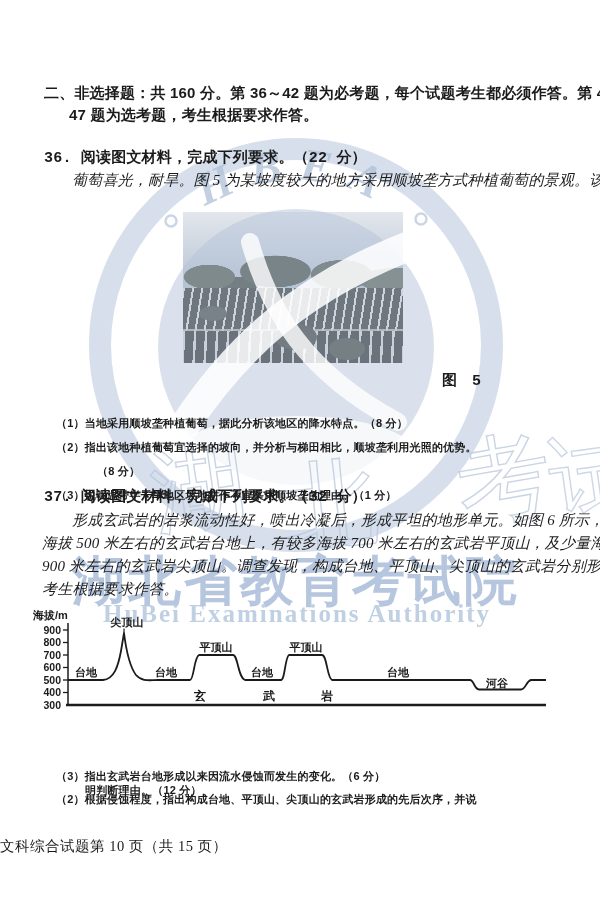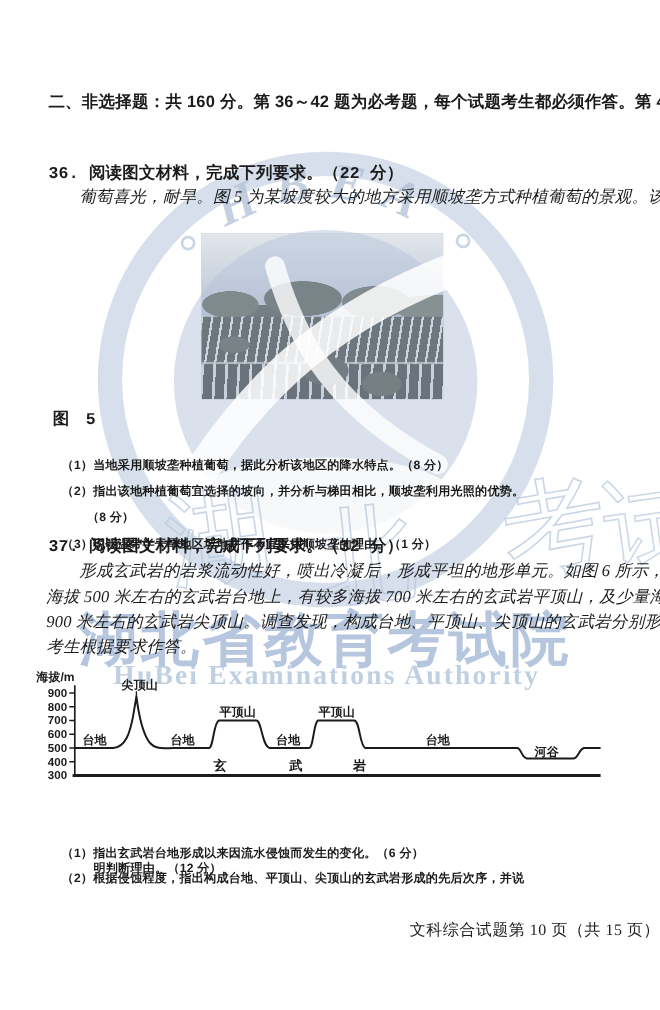--- a/index.html
+++ b/index.html
@@ -30,22 +30,22 @@
   .bush{position:absolute;border-radius:50%;}
   .bush.b1{left:92px;top:112px;width:42px;height:26px;background:#2e342a;}
   .bush.b2{left:146px;top:126px;width:36px;height:22px;background:#343b2f;}
   .bush.b3{left:16px;top:94px;width:28px;height:15px;background:#3a4034;}
   
   .ln{position:absolute;white-space:nowrap;font-size:15px;line-height:1.15;color:#1b1b1b;letter-spacing:.2px;}
   .hd{font-family:"Liberation Sans",sans-serif;font-weight:700;}
   .stem{font-family:Liberation Mono, monospace;font-weight:600;}
   .mat{font-family:"Liberation Serif",serif;font-style:italic;font-weight:500;}
   .sub{font-family:"Liberation Sans",sans-serif;font-weight:600;font-size:11px;margin-top:24px;}
-  .cap{left:0;width:484px;text-align:left;letter-spacing:3px;font-weight:600;padding-left:48px;}
-  .ftr{left:0;width:600px;text-align:right;font-size:14.5px;letter-spacing:.5px;}
+  .cap{left:0;width:484px;text-align:right;letter-spacing:3px;font-weight:600;}
+  .ftr{left:0;width:600px;text-align:left;font-size:14.5px;letter-spacing:.5px;}
   #fig6{position:absolute;left:30px;top:605px;width:540px;height:118px;}
   .axis-num{font-family:"Liberation Sans",sans-serif;font-size:10.5px;font-weight:600;fill:#1b1b1b;}
   .flabel{font-family:"Liberation Sans",sans-serif;font-size:11px;font-weight:700;fill:#1b1b1b;}
   .rlabel{font-family:"Liberation Sans",sans-serif;font-size:12px;font-weight:700;fill:#1b1b1b;}
 </style>
 </head>
 <body>
 
 <div id="photo">
   <div class="sky"></div>
@@ -75,29 +75,30 @@
   <text x="150" y="520" font-family="Liberation Serif, serif" font-size="95" fill="none" stroke="#b7c7dd" stroke-width="1.4" opacity="0.75" transform="rotate(-8 195 480)">湖</text>
   <text x="282" y="538" font-family="Liberation Serif, serif" font-size="95" fill="none" stroke="#b7c7dd" stroke-width="1.4" opacity="0.75" transform="rotate(-6 325 495)">北</text>
   <text x="455" y="512" font-family="Liberation Serif, serif" font-size="95" fill="none" stroke="#b7c7dd" stroke-width="1.4" opacity="0.75" transform="rotate(-10 500 470)">考</text>
   <text x="548" y="505" font-family="Liberation Serif, serif" font-size="90" fill="none" stroke="#b7c7dd" stroke-width="1.4" opacity="0.7" transform="rotate(-8 590 465)">试</text>
   <text x="296" y="599" text-anchor="middle" font-family="Liberation Serif, serif" font-size="53" font-weight="700" fill="#a3b9d6" opacity="0.8" letter-spacing="3">湖北省教育考试院</text>
   <text x="297" y="622" text-anchor="middle" font-family="Liberation Serif, serif" font-size="25" font-weight="700" fill="#b5c8de" opacity="0.85" letter-spacing="2">HuBei Examinations Authority</text>
 </svg>
 
 <div id="content">
   <div class="ln hd" style="top:84px;left:44px">二、非选择题：共 160 分。第 36～42 题为必考题，每个试题考生都必须作答。第 43～</div>
+  <div class="ln hd" style="top:106px;left:69px">47 题为选考题，考生根据要求作答。</div>
 
   <div class="ln stem" style="top:150px;left:44px">36. 阅读图文材料，完成下列要求。（22 分）</div>
   <div class="ln mat" style="top:172px;left:72px">葡萄喜光，耐旱。图 5 为某坡度较大的地方采用顺坡垄方式种植葡萄的景观。该地</div>
 
   <div class="ln cap stem" style="top:373px">图 5</div>
 
   <div class="ln sub" style="top:393px;left:56px">（1）当地采用顺坡垄种植葡萄，据此分析该地区的降水特点。（8 分）</div>
   <div class="ln sub" style="top:417px;left:56px">（2）指出该地种植葡萄宜选择的坡向，并分析与梯田相比，顺坡垄利用光照的优势。</div>
-  <div class="ln sub" style="top:441px;left:79px">（8 分）</div>
+  <div class="ln sub" style="top:441px;left:97px">（8 分）</div>
   <div class="ln sub" style="top:465px;left:56px">（3）说明温带半干旱地区坡地耕作不宜采用顺坡垄的理由。（1 分）</div>
 
   <div class="ln stem" style="top:489px;left:44px">37. 阅读图文材料，完成下列要求。（32 分）</div>
   <div class="ln mat" style="top:512px;left:72px">形成玄武岩的岩浆流动性好，喷出冷凝后，形成平坦的地形单元。如图 6 所示，某</div>
   <div class="ln mat" style="top:535px;left:42px">海拔 500 米左右的玄武岩台地上，有较多海拔 700 米左右的玄武岩平顶山，及少量海拔</div>
   <div class="ln mat" style="top:558px;left:42px">900 米左右的玄武岩尖顶山。调查发现，构成台地、平顶山、尖顶山的玄武岩分别形成</div>
   <div class="ln mat" style="top:581px;left:42px">考生根据要求作答。</div>
 
   <svg id="fig6" viewBox="0 0 540 118" xmlns="http://www.w3.org/2000/svg">
     <text class="flabel" x="3" y="14">海拔/m</text>
@@ -134,18 +135,18 @@
     <text class="flabel" x="232" y="71" text-anchor="middle">台地</text>
     <text class="flabel" x="276" y="46" text-anchor="middle">平顶山</text>
     <text class="flabel" x="368" y="71" text-anchor="middle">台地</text>
     <text class="flabel" x="467" y="82" text-anchor="middle">河谷</text>
     <text class="rlabel" x="170" y="95" text-anchor="middle">玄</text>
     <text class="rlabel" x="239" y="95" text-anchor="middle">武</text>
     <text class="rlabel" x="297" y="95" text-anchor="middle">岩</text>
   </svg>
 
 
-  <div class="ln sub" style="top:746px;left:56px">（1）指出玄武岩台地形成以来因流水侵蚀而发生的变化。（6 分）</div>
+  <div class="ln sub" style="top:746px;left:56px">（3）指出玄武岩台地形成以来因流水侵蚀而发生的变化。（6 分）</div>
   <div class="ln sub" style="top:769px;left:56px">（2）根据侵蚀程度，指出构成台地、平顶山、尖顶山的玄武岩形成的先后次序，并说</div>
   <div class="ln sub" style="top:760px;left:85px">明判断理由。（12 分）</div>
 
   <div class="ln ftr" style="top:838px">文科综合试题第 10 页（共 15 页）</div>
 </div>
 
 </body></html>

